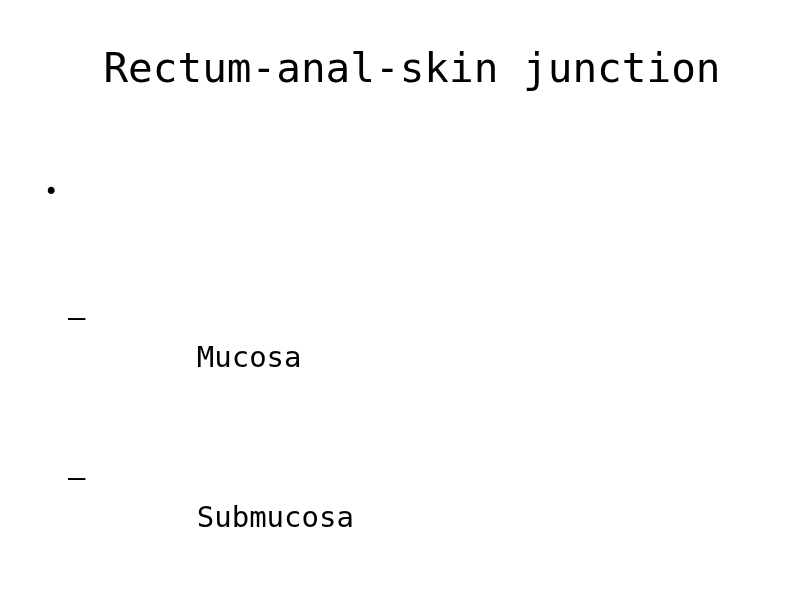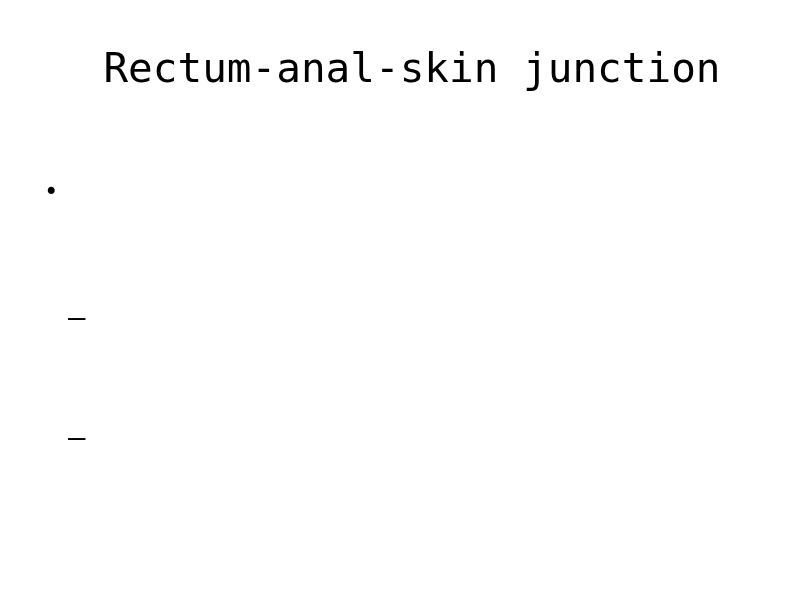--- a/index.html
+++ b/index.html
@@ -103,20 +103,22 @@
   <div class="slide-title">Rectum-anal-skin junction</div>
 
   <div class="body-outline">
 
     <div class="bullet-line lvl1 gap-top-1">
       <span class="marker">•</span>
     </div>
 
     <div class="bullet-line lvl2">
       <span class="marker">–</span>
+      <span class="label">Mucosa</span>
     </div>
 
     <div class="bullet-line lvl2">
       <span class="marker">–</span>
+      <span class="label">Submucosa</span>
     </div>
 
   </div>
 </div>
 
 </body></html>

